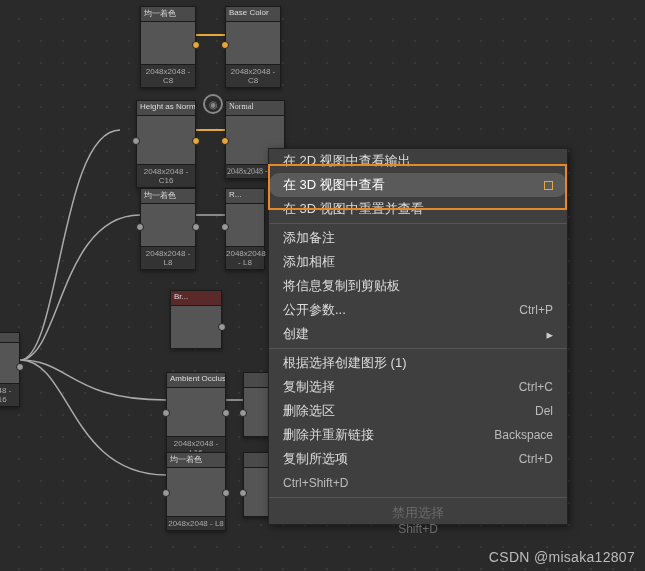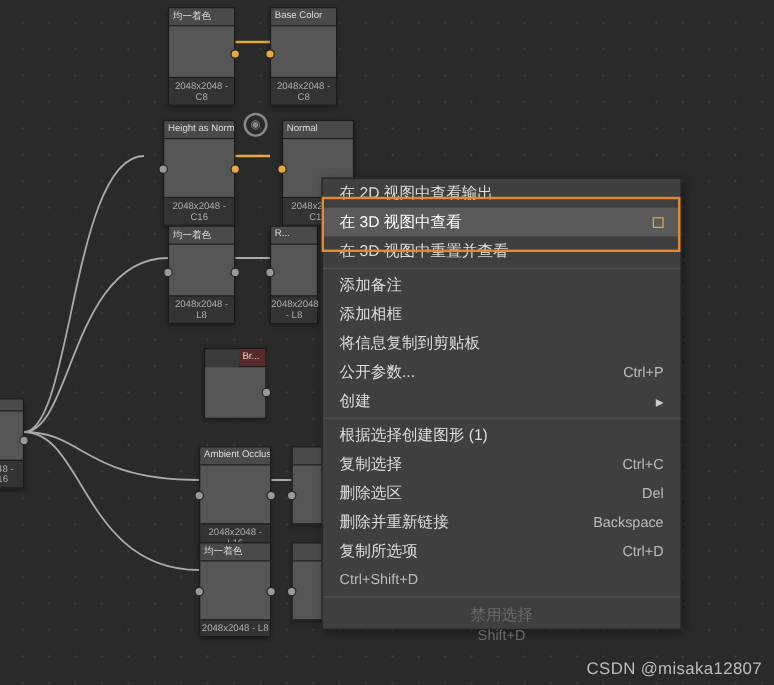--- a/index.html
+++ b/index.html
@@ -105,21 +105,21 @@
   .menu .item .arrow { color: #ccc; }
   .menu .item .square { width: 9px; height: 9px; border: 1px solid #e7a93b; background: transparent; }
 
   
   .hl-box {
     position: absolute; left: 268px; top: 164px;
     width: 299px; height: 46px;
     border: 2px solid #e7892a; pointer-events: none;
     z-index: 50;
   }
-  .menu .item.hover { background: #5a5a5a; color: #fff; }
+  .menu .item.hover { background: #5a5a5a; color: #fff; border-radius: 11px; }
 
   
   .wm {
     position: absolute; right: 10px; bottom: 6px;
     color: #bcbcbc; font-size: 14px;
     font-family: Arial, sans-serif;
     letter-spacing: 0.3px;
   }
 </style>
 </head>
@@ -160,21 +160,21 @@
 <div class="pin-circle" style="left:203px; top:94px;">◉</div>
 
 <div class="node big" style="left:136px; top:100px;">
   <div class="title">Height as Norm...</div>
   <div class="thumb tex-normal"></div>
   <div class="res">2048x2048 - C16</div>
   <div class="port in" style="top:36px;"></div>
   <div class="port out yellow" style="top:36px;"></div>
 </div>
 
-<div class="node big" style="left:235px; top:100px;">
+<div class="node big" style="left:225px; top:100px;font-family:Liberation Serif, serif;">
   <div class="title">Normal</div>
   <div class="thumb tex-normal"></div>
   <div class="res">2048x2048 - C16</div>
   <div class="port in yellow" style="top:36px;"></div>
 </div>
 
 <div class="node" style="left:140px; top:188px;">
   <div class="title">均一着色</div>
   <div class="thumb tex-dark"></div>
   <div class="res">2048x2048 - L8</div>
@@ -183,21 +183,21 @@
 </div>
 
 <div class="node" style="left:225px; top:188px; width:40px;">
   <div class="title">R...</div>
   <div class="thumb tex-dark" style="height:42px;"></div>
   <div class="res">2048x2048 - L8</div>
   <div class="port in" style="top:34px;"></div>
 </div>
 
 <div class="node" style="left:170px; top:290px; width:52px;">
-  <div class="title" style="background:#5a2a2a;margin-left:28px;">Br...</div>
+  <div class="title" style="background:#5a2a2a;">Br...</div>
   <div class="thumb tex-dark"></div>
   <div class="port out" style="top:32px;"></div>
 </div>
 
 <div class="node big" style="left:166px; top:372px;">
   <div class="title">Ambient Occlus...</div>
   <div class="thumb tex-ao"></div>
   <div class="res">2048x2048 - L16</div>
   <div class="port in" style="top:36px;"></div>
   <div class="port out" style="top:36px;"></div>

